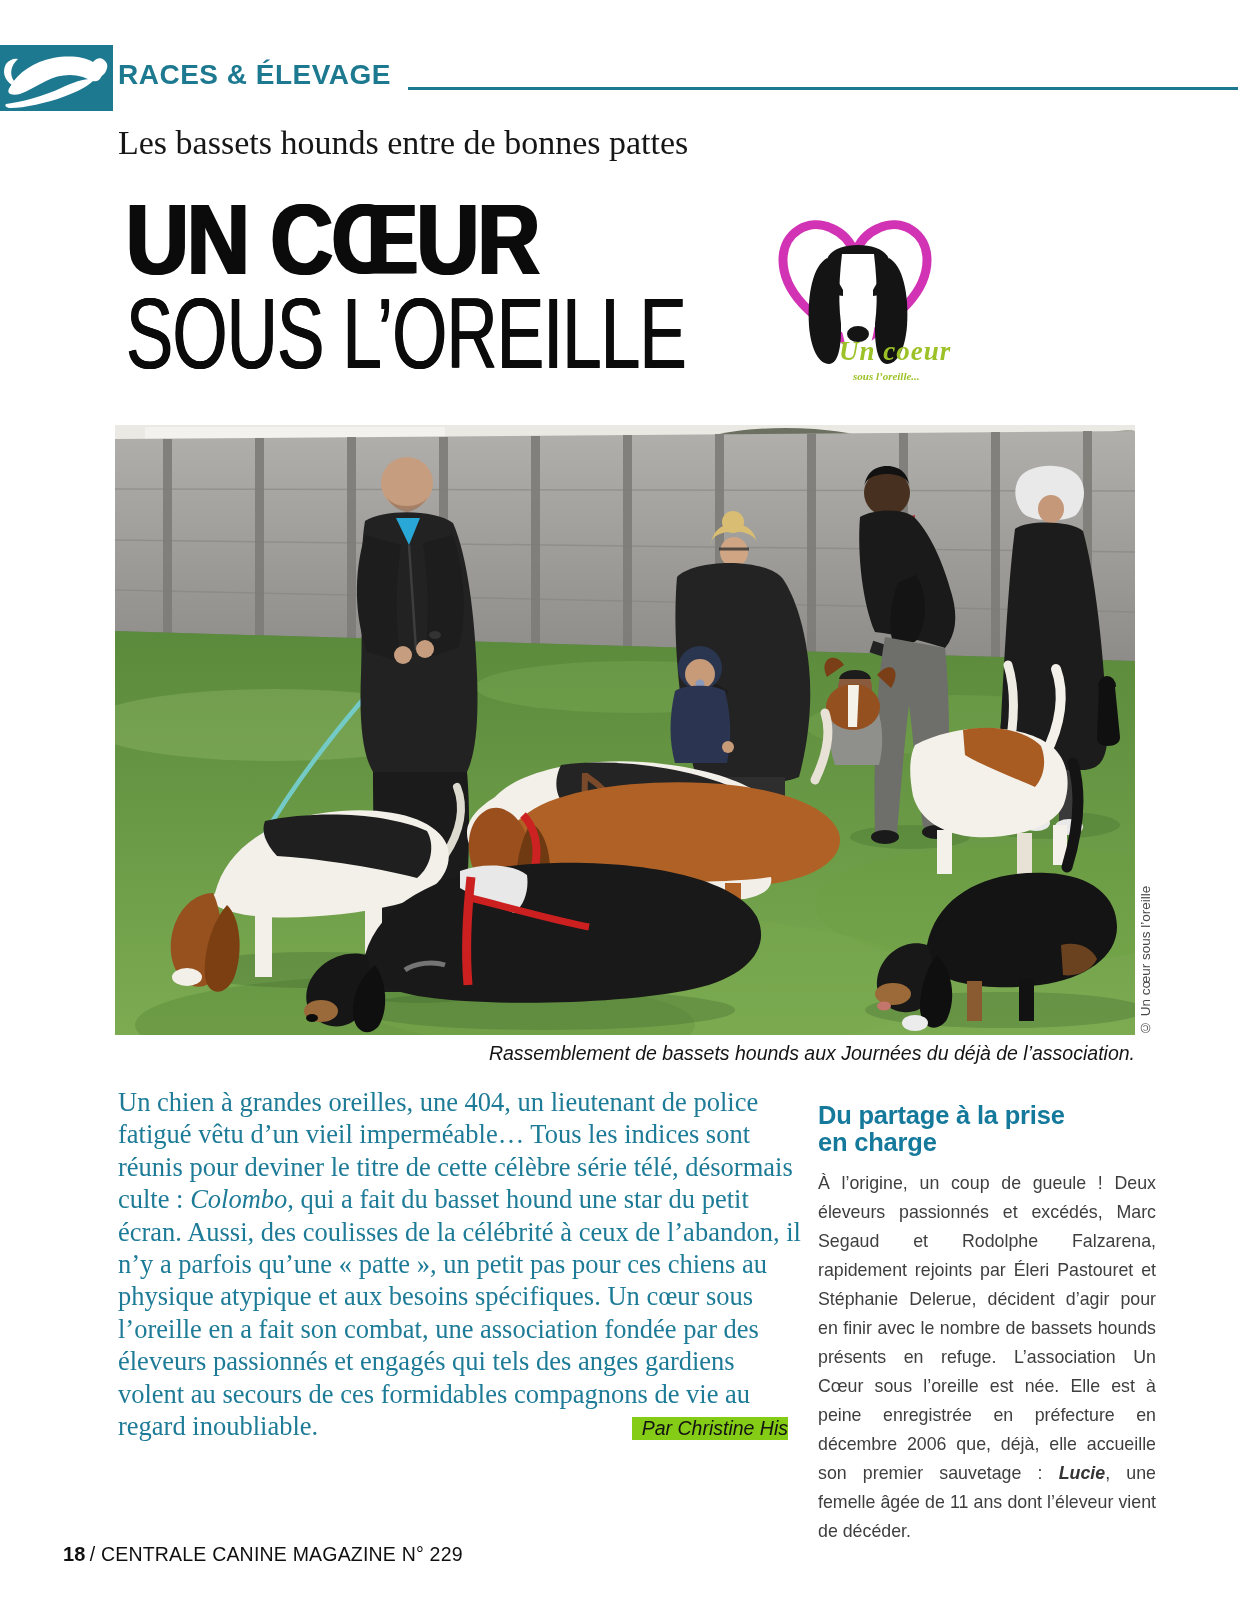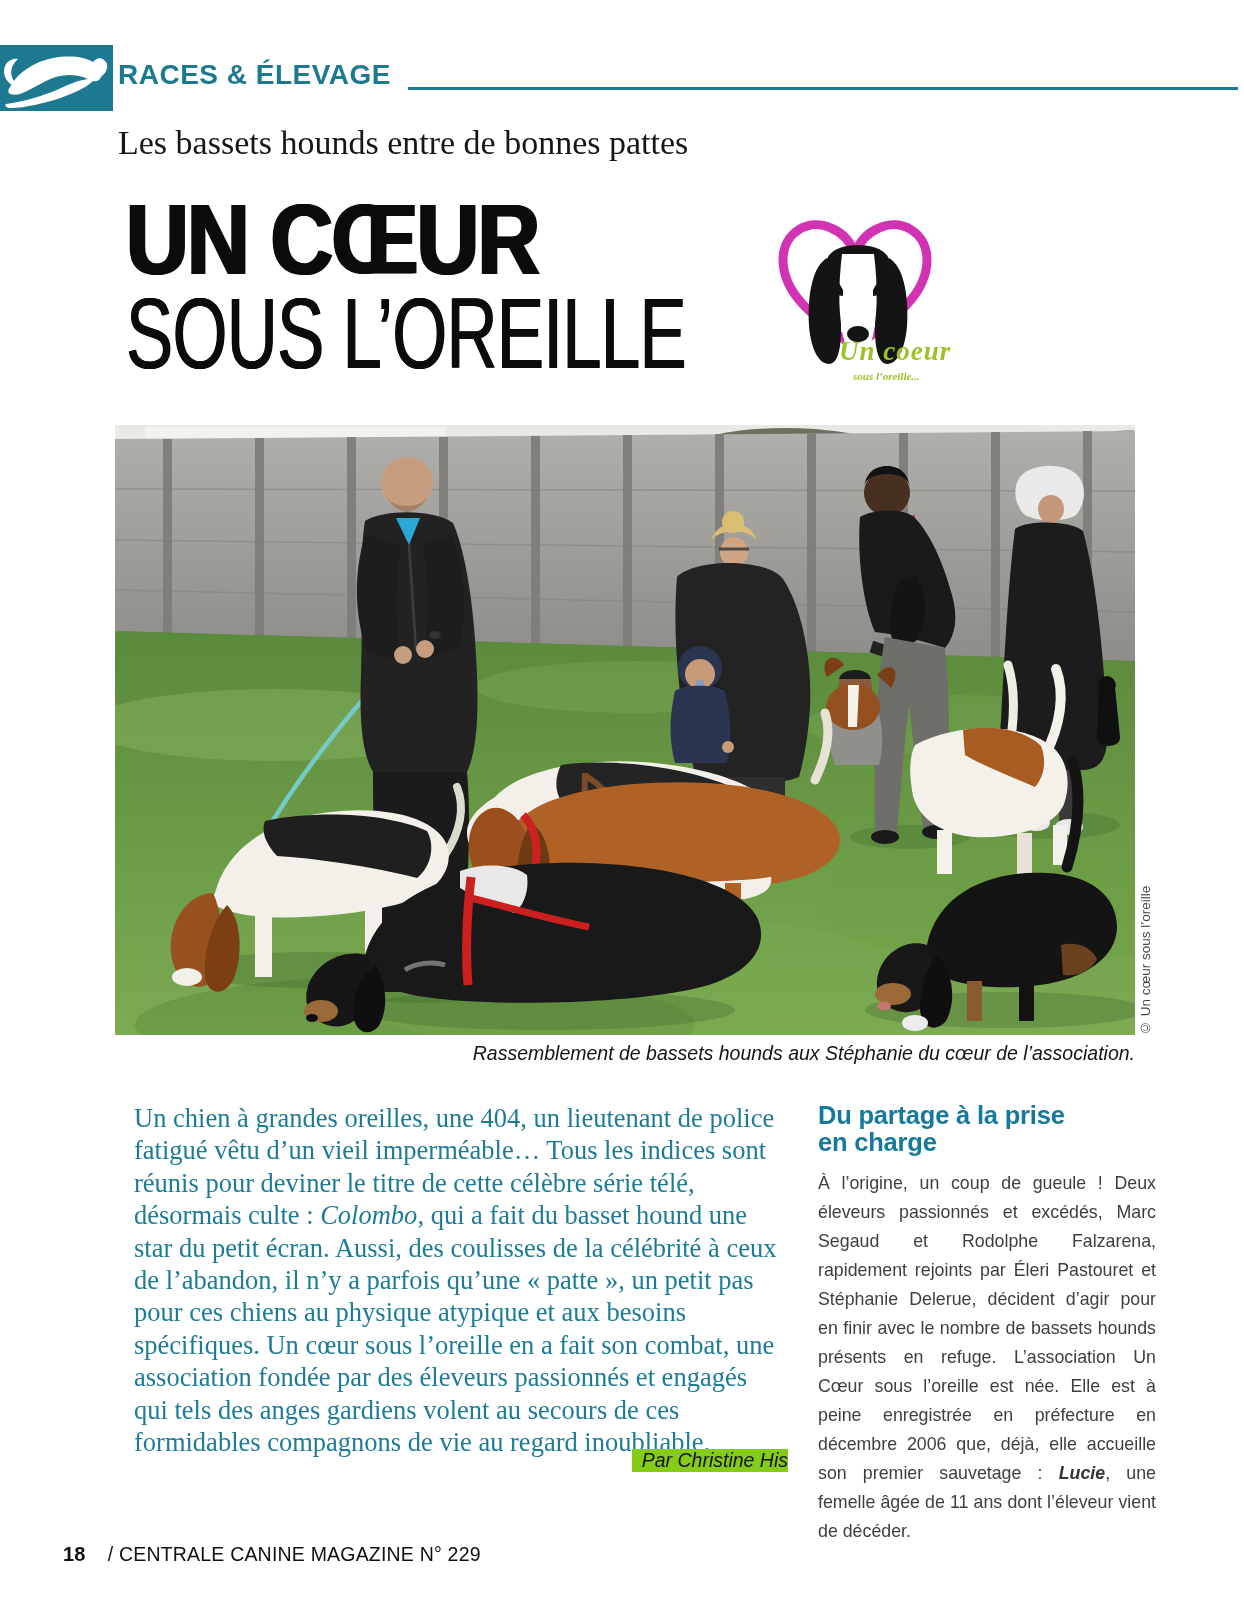--- a/index.html
+++ b/index.html
@@ -40,37 +40,37 @@
          overflow:hidden;background:#7ca452;}
   .photo svg{display:block;width:100%;height:100%;}
   .credit{position:absolute;left:1139px;top:877px;height:158px;
           writing-mode:vertical-rl;transform:rotate(180deg);
           font-size:13.5px;color:#474747;line-height:1;}
   .caption{position:absolute;left:435px;top:1042px;width:700px;text-align:right;
            font-style:italic;font-size:19.5px;color:#141414;}
 
   
   .intro{position:absolute;left:118px;top:1086px;width:684px;}
-  .intro p{margin:16px;font-family:"Liberation Serif",serif;font-size:26.5px;line-height:32.4px;
+  .intro p{margin:0;font-family:"Liberation Serif",serif;font-size:26.5px;line-height:32.4px;
            color:var(--intro-teal,#1d7b97);}
   .byline{position:absolute;right:14px;bottom:2px;font-size:19.5px;font-style:italic;
           color:#131313;background:#84cc16;padding-left:10px;}
 
   
   .sidebar{position:absolute;left:818px;top:1090px;width:338px;}
   .sidebar h2{margin:12px 0 12px 0;width:280px;font-size:25.5px;line-height:1.07;
               color:var(--heading-teal,#15799c);letter-spacing:-.2px;}
   .sidebar p{margin:0;font-size:17.8px;line-height:29px;text-align:justify;color:#3e3e3e;}
   .sidebar b{color:#343434;font-style:italic;}
 
   
   .pfooter{position:absolute;left:63px;top:1543px;font-size:19.5px;color:#101010;
            letter-spacing:.2px;}
   .pfooter b{font-size:20px;}
-  .pfooter span{margin-left:22px;}
+  .pfooter span{margin-left:4px;}
 </style>
 </head>
 <body>
 
 <div class="page">
 
   <div class="brand-box">
     <svg viewBox="0 0 113 66">
       <path fill="#ffffff" d="M10,42 C18,27 34,17 53,13 C70,10 85,12 93,17
         C96,13 101,12 104,15 C108,18 108,22 106,26 C105,29 102,30 101,32
@@ -296,21 +296,21 @@
         <ellipse cx="769" cy="581" rx="7" ry="4.5" fill="#c4766d"></ellipse>
         <path d="M822,530 C838,546 842,576 831,596 C820,609 806,602 805,584 C805,562 812,542 822,530 Z" fill="#0f0f0f"></path>
         <rect x="852" y="556" width="15" height="40" fill="#8a5a30"></rect>
         <rect x="904" y="554" width="15" height="42" fill="#121212"></rect>
         <ellipse cx="800" cy="598" rx="13" ry="8" fill="#ececec"></ellipse>
       </g>
     </svg>
   </figure>
 
   <div class="credit">© Un cœur sous l’oreille</div>
-  <div class="caption">Rassemblement de bassets hounds aux Stéphanie du cœur de l’association.</div>
+  <div class="caption">Rassemblement de bassets hounds aux Journées du déjà de l’association.</div>
 
   <section class="intro">
     <p><span>Un chien à grandes oreilles, une 404, un lieutenant de police fatigué vêtu d’un vieil imperméable… Tous les indices sont réunis pour deviner le titre de cette célèbre série télé, désormais culte : </span><i>Colombo</i><span>, qui a fait du basset hound une star du petit écran. Aussi, des coulisses de la célébrité à ceux de l’abandon, il n’y a parfois qu’une « patte », un petit pas pour ces chiens au physique atypique et aux besoins spécifiques. Un cœur sous l’oreille en a fait son combat, une association fondée par des éleveurs passionnés et engagés qui tels des anges gardiens volent au secours de ces formidables compagnons de vie au regard inoubliable.</span></p>
     <div class="byline">Par Christine His</div>
   </section>
 
   <aside class="sidebar">
     <h2>Du partage à la prise en charge</h2>
     <p><span>À l’origine, un coup de gueule ! Deux éleveurs passionnés et excédés, Marc Segaud et Rodolphe Falzarena, rapidement rejoints par Éleri Pastouret et Stéphanie Delerue, décident d’agir pour en finir avec le nombre de bassets hounds présents en refuge. L’association Un Cœur sous l’oreille est née. Elle est à peine enregistrée en préfecture en décembre 2006 que, déjà, elle accueille son premier sauvetage : </span><b>Lucie</b><span>, une femelle âgée de 11 ans dont l’éleveur vient de décéder.</span></p>
   </aside>

